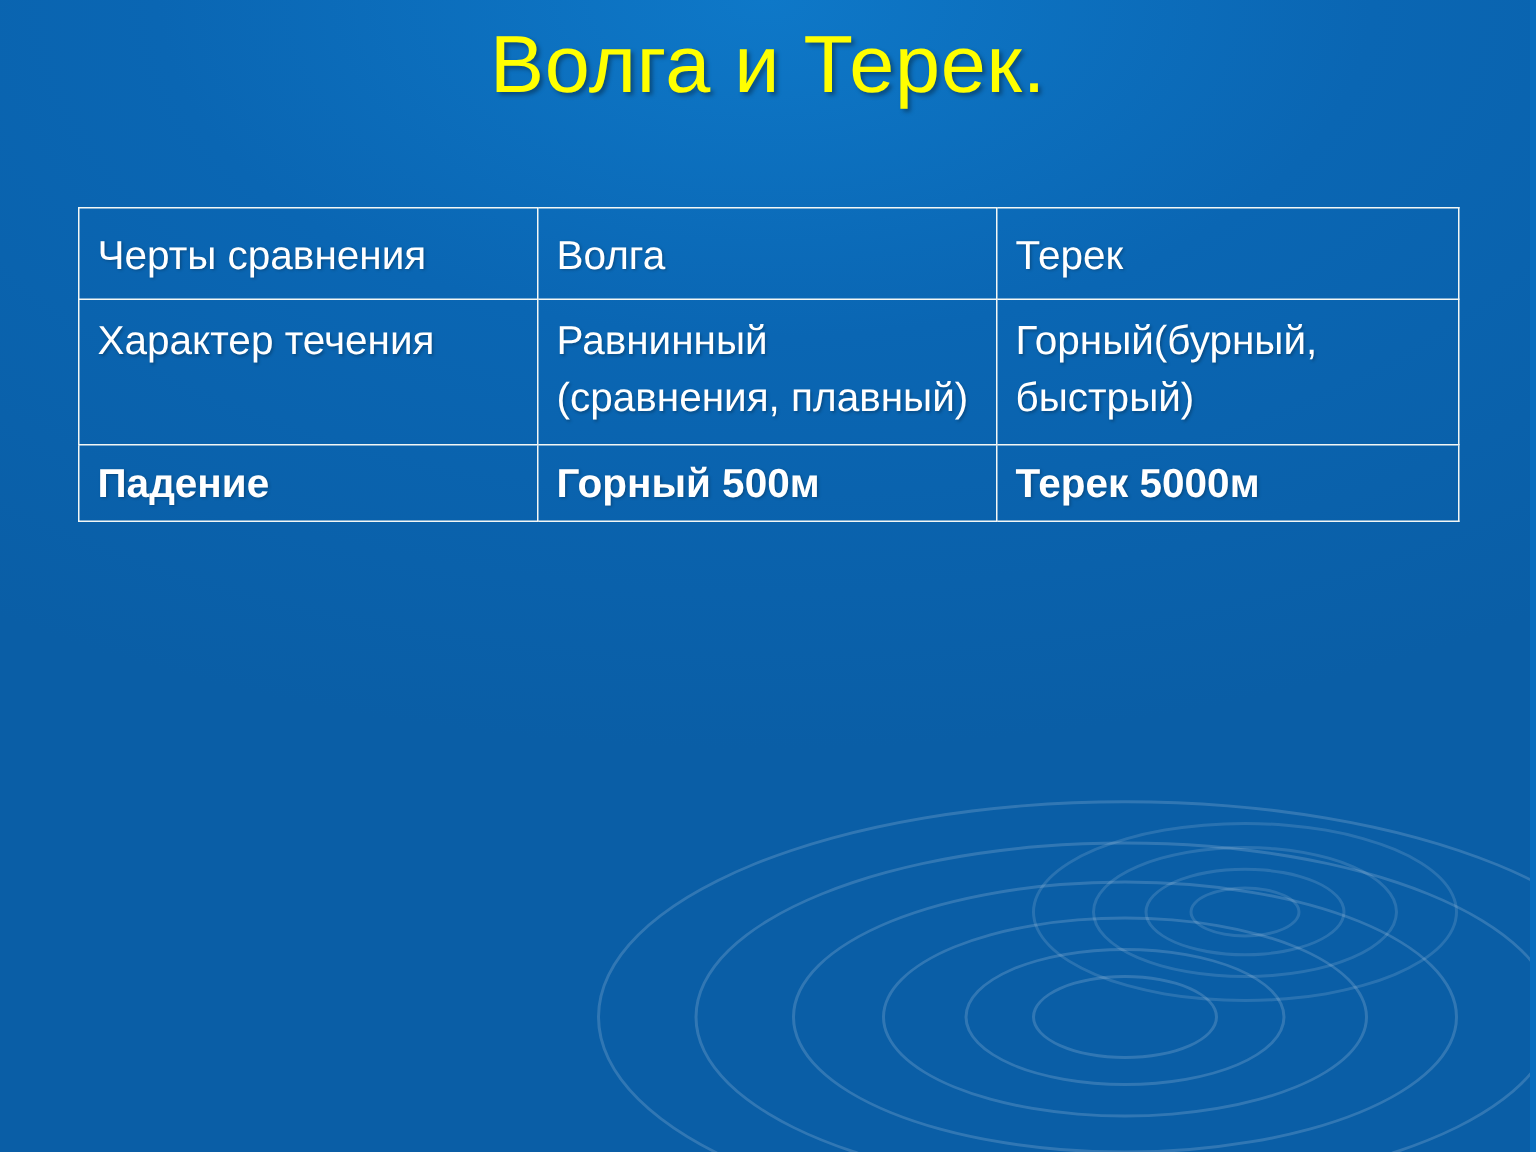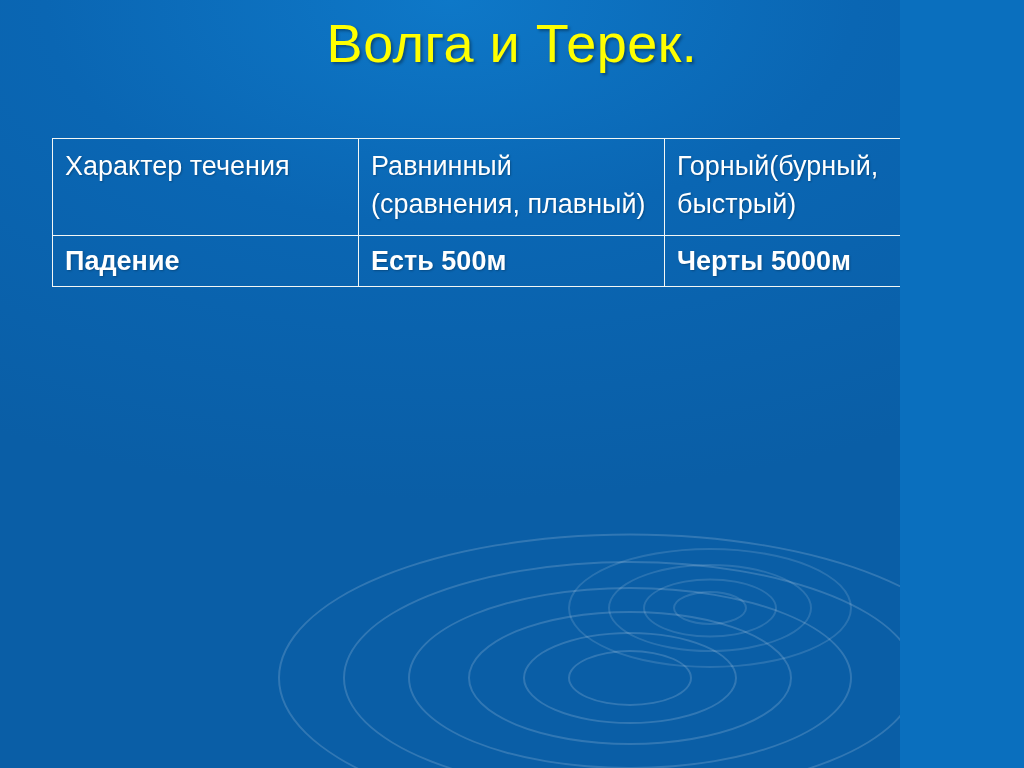--- a/index.html
+++ b/index.html
@@ -9,21 +9,21 @@
   }
   body {
     width: 1024px;
     height: 768px;
     overflow: hidden;
     font-family: "Liberation Sans", sans-serif;
     background: #0a6fbe;
   }
   .slide {
     position: relative;
-    width: 900px;
+    width: 1020px;
     height: 768px;
     background:
       radial-gradient(ellipse 900px 500px at 50% 0%, #0e78c8 0%, #0a66b3 45%, #0a5ea6 100%),
       linear-gradient(180deg, #0b6fc0 0%, #0a63ad 60%, #1183d6 100%);
     overflow: hidden;
   }
   
   .ripples {
     position: absolute;
     right: -40px;
@@ -128,27 +128,32 @@
   <div class="title">Волга и Терек.</div>
 
   <div class="table-wrap">
     <table class="cmp">
       <colgroup>
         <col class="c1">
         <col class="c2">
         <col class="c3">
       </colgroup>
       <tbody>
+        <tr class="r-head">
+          <td>Черты сравнения</td>
+          <td>Волга</td>
+          <td>Терек</td>
+        </tr>
         <tr class="r-2">
           <td>Характер течения</td>
           <td>Равнинный (сравнения, плавный)</td>
           <td>Горный(бурный, быстрый)</td>
         </tr>
         <tr class="r-4">
           <td>Падение</td>
-          <td>Есть 500м</td>
-          <td>Черты 5000м</td>
+          <td>Горный 500м</td>
+          <td>Терек 5000м</td>
         </tr>
       </tbody>
     </table>
   </div>
 
 </div>
 
 </body></html>

